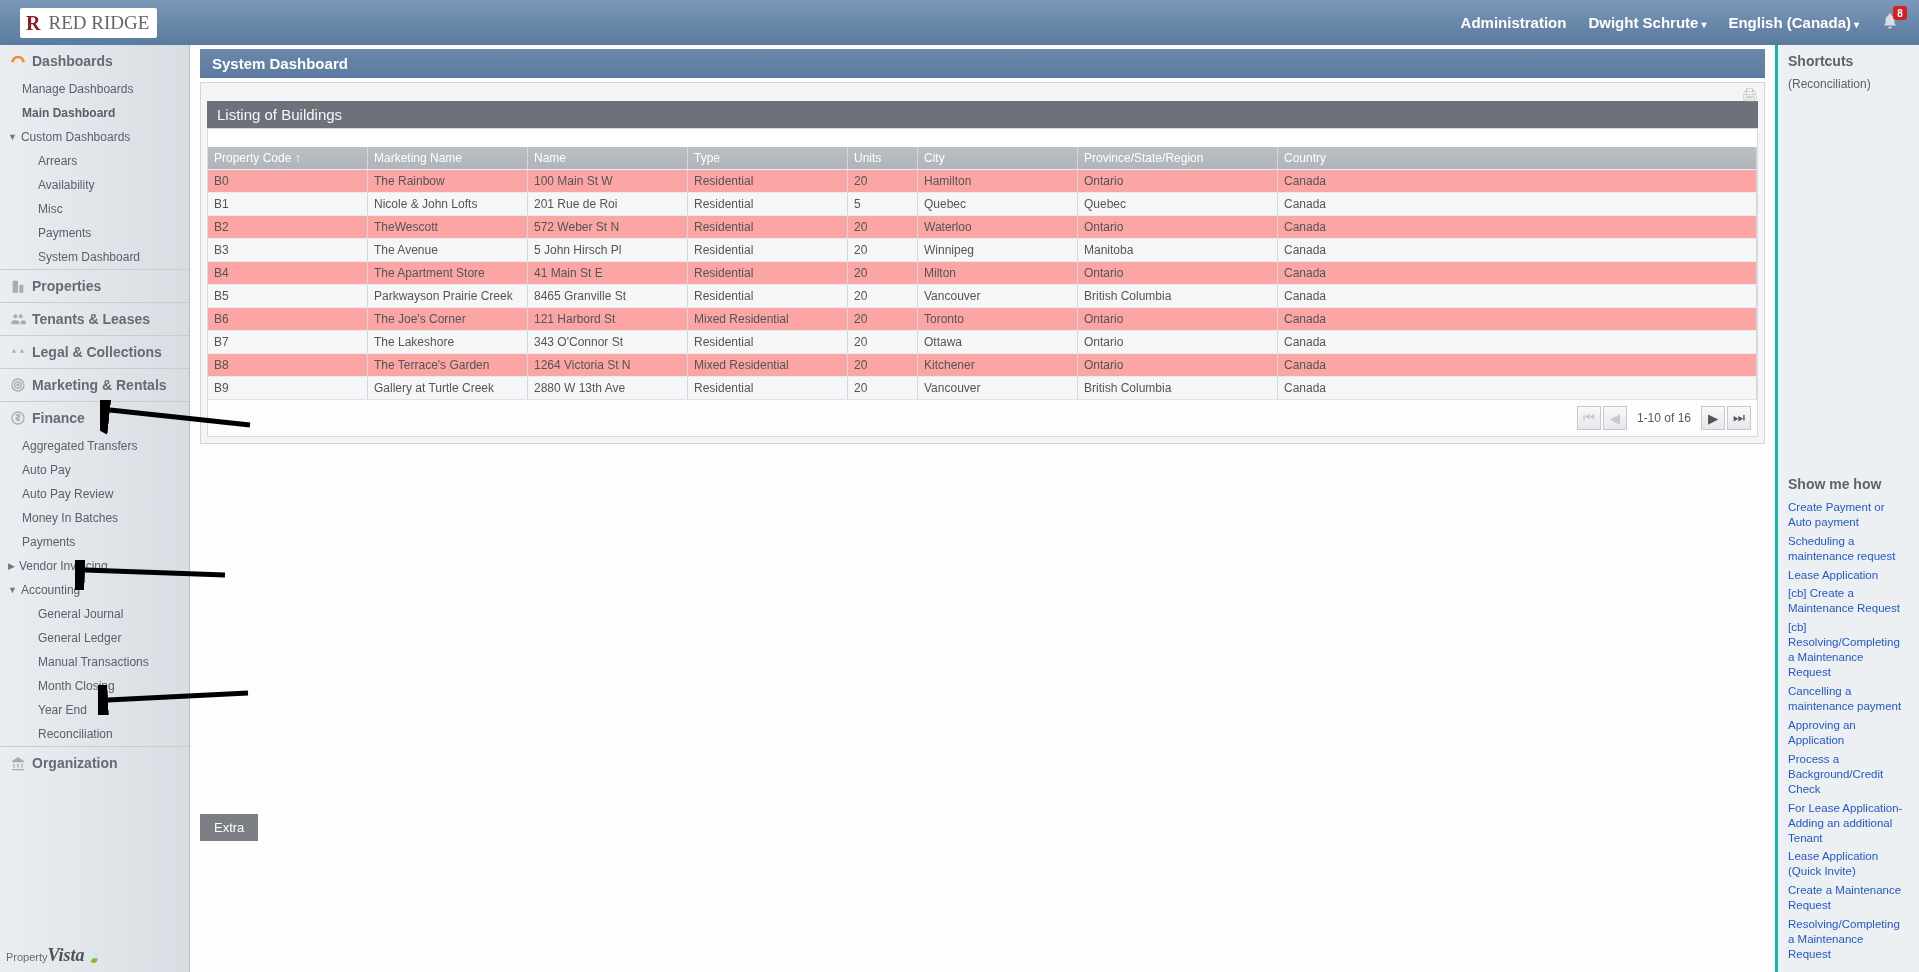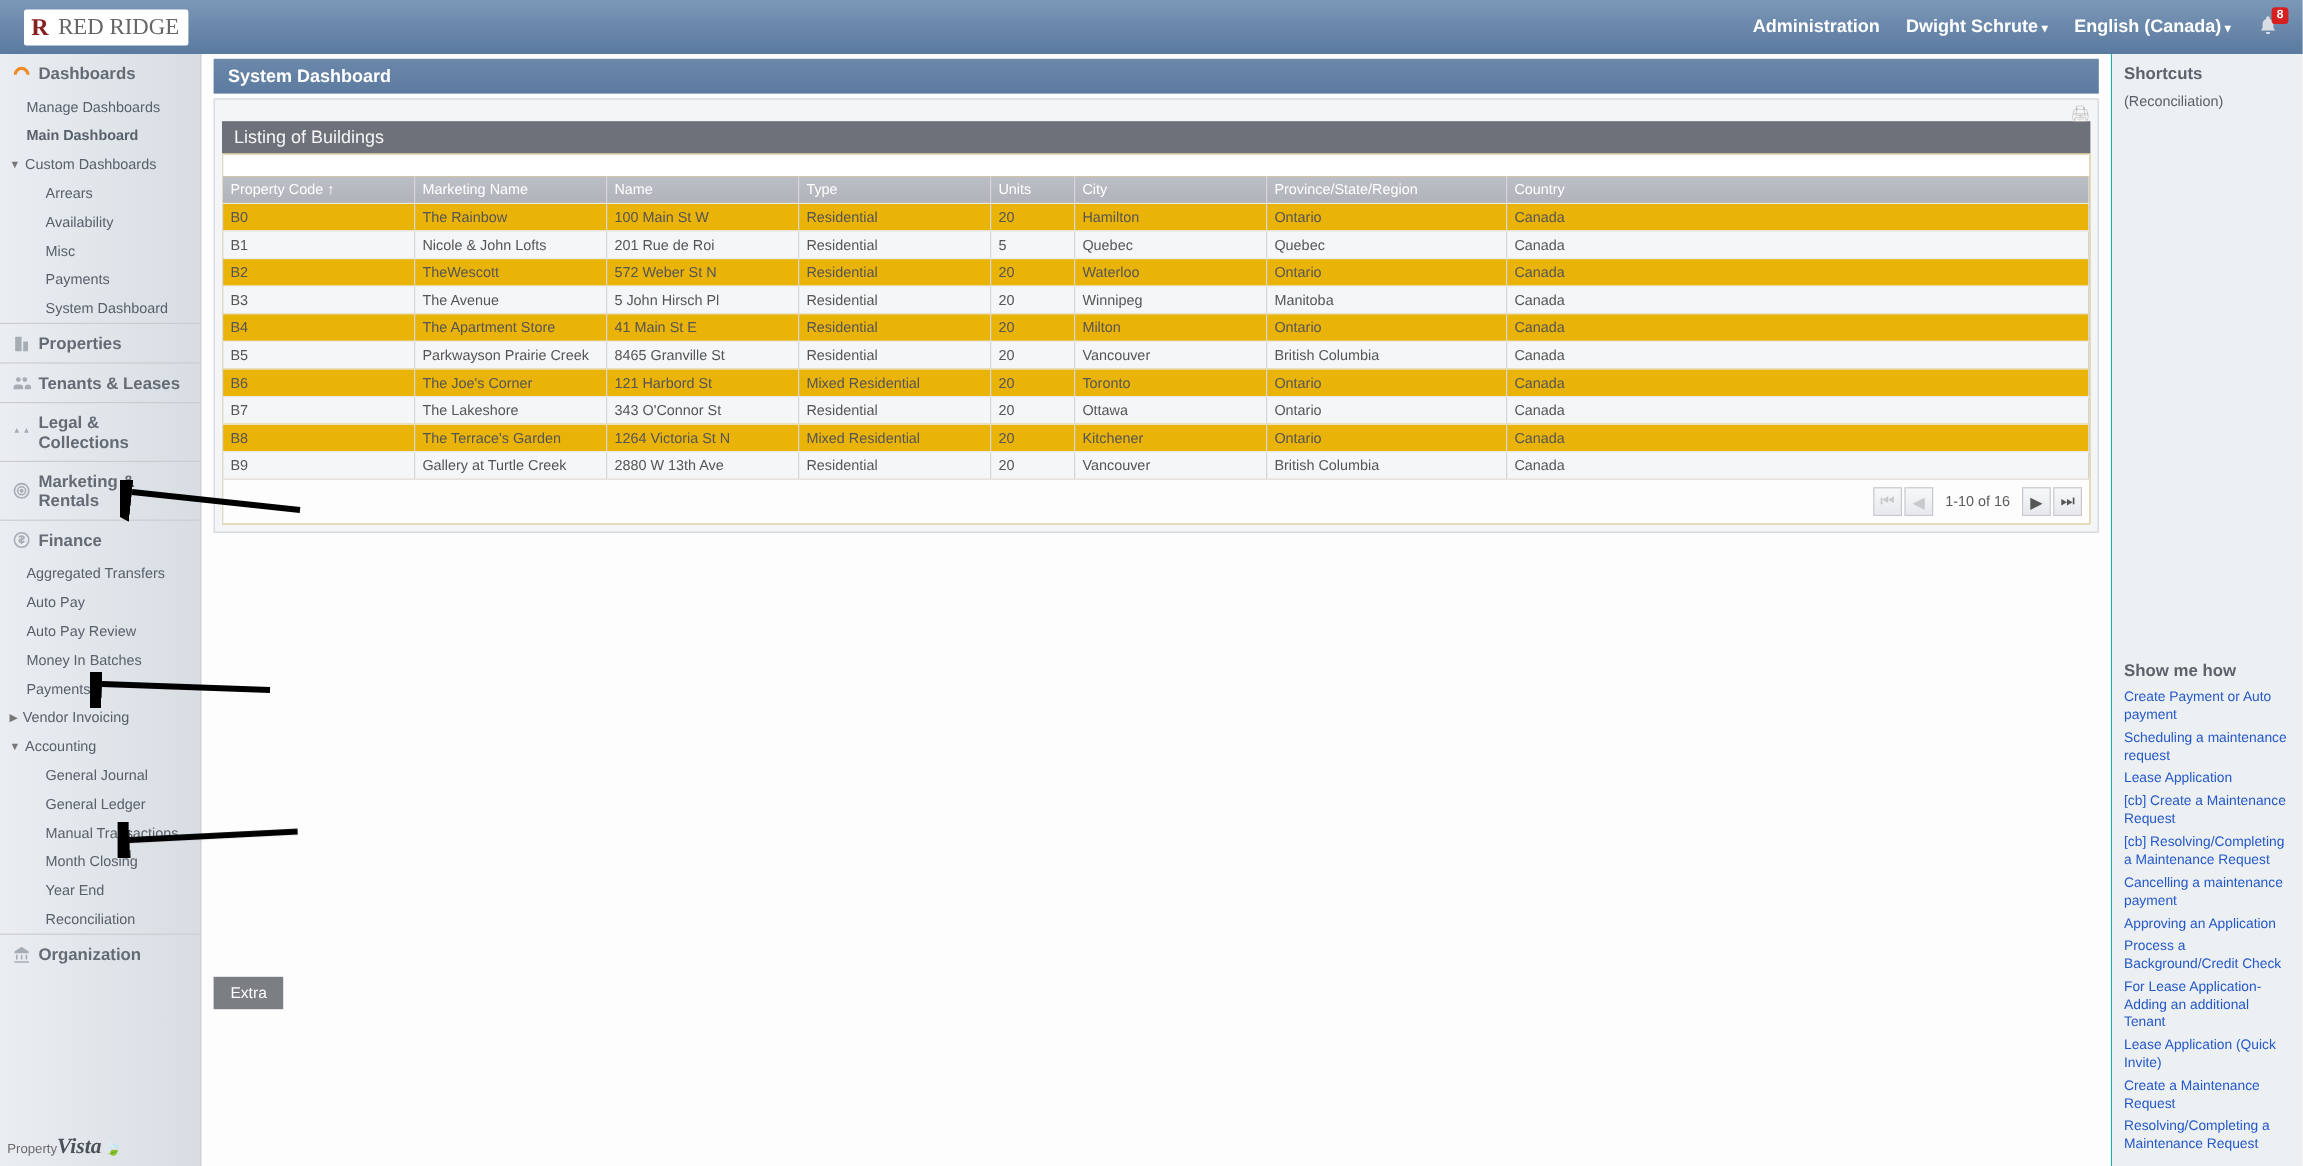--- a/index.html
+++ b/index.html
@@ -68,21 +68,21 @@
   display: flex;
   align-items: center;
   justify-content: center;
   font-weight: bold;
 }
 .layout {
   display: flex;
   height: calc(100vh - 45px);
 }
 .sidebar {
-  width: 168px;
+  width: 190px;
   background: linear-gradient(to right, #eaeef2 0%, #d8dde3 100%);
   border-right: 1px solid #bbb;
   overflow-y: auto;
   position: relative;
 }
 .sidebar::-webkit-scrollbar { width: 10px; }
 .sidebar::-webkit-scrollbar-track { background: #e2e2e2; }
 .sidebar::-webkit-scrollbar-thumb { background: #b8b8b8; }
 .sb-section-header {
   display: flex;
@@ -146,21 +146,21 @@
   margin: 16px 4px 4px 4px;
 }
 .panel-header {
   background: #6d7179;
   color: #f6f6f6;
   font-weight: normal;
   font-size: 15px;
   padding: 5px 10px;
 }
 .table-wrap {
-  background: #eab308;
+  background: #fca5a5;
   border: 1px solid #d8dadf;
 }
 .theaders {
   display: flex;
   background: linear-gradient(to bottom,#bcbfc5,#b0b3b9);
   color: #fff;
   font-size: 12px;
 }
 .theaders > div, .trow > div {
   padding: 4px 6px;
@@ -206,23 +206,23 @@
   margin-top: 370px;
   background: #7b7e83;
   color: #fff;
   border: none;
   padding: 6px 14px;
   font-size: 13px;
   cursor: pointer;
   text-align: center;
 }
 .rightbar {
-  width: 160px;
+  width: 144px;
   background: #edf0f3;
-  border-left: 1px solid #14b8a6;
+  border-left: 3px solid #14b8a6;
   padding: 8px 10px;
   display: flex;
   flex-direction: column;
 }
 .rightbar h4 {
   font-size: 14px;
   color: #5d636b;
   margin-bottom: 6px;
 }
 .shortcut-item {

